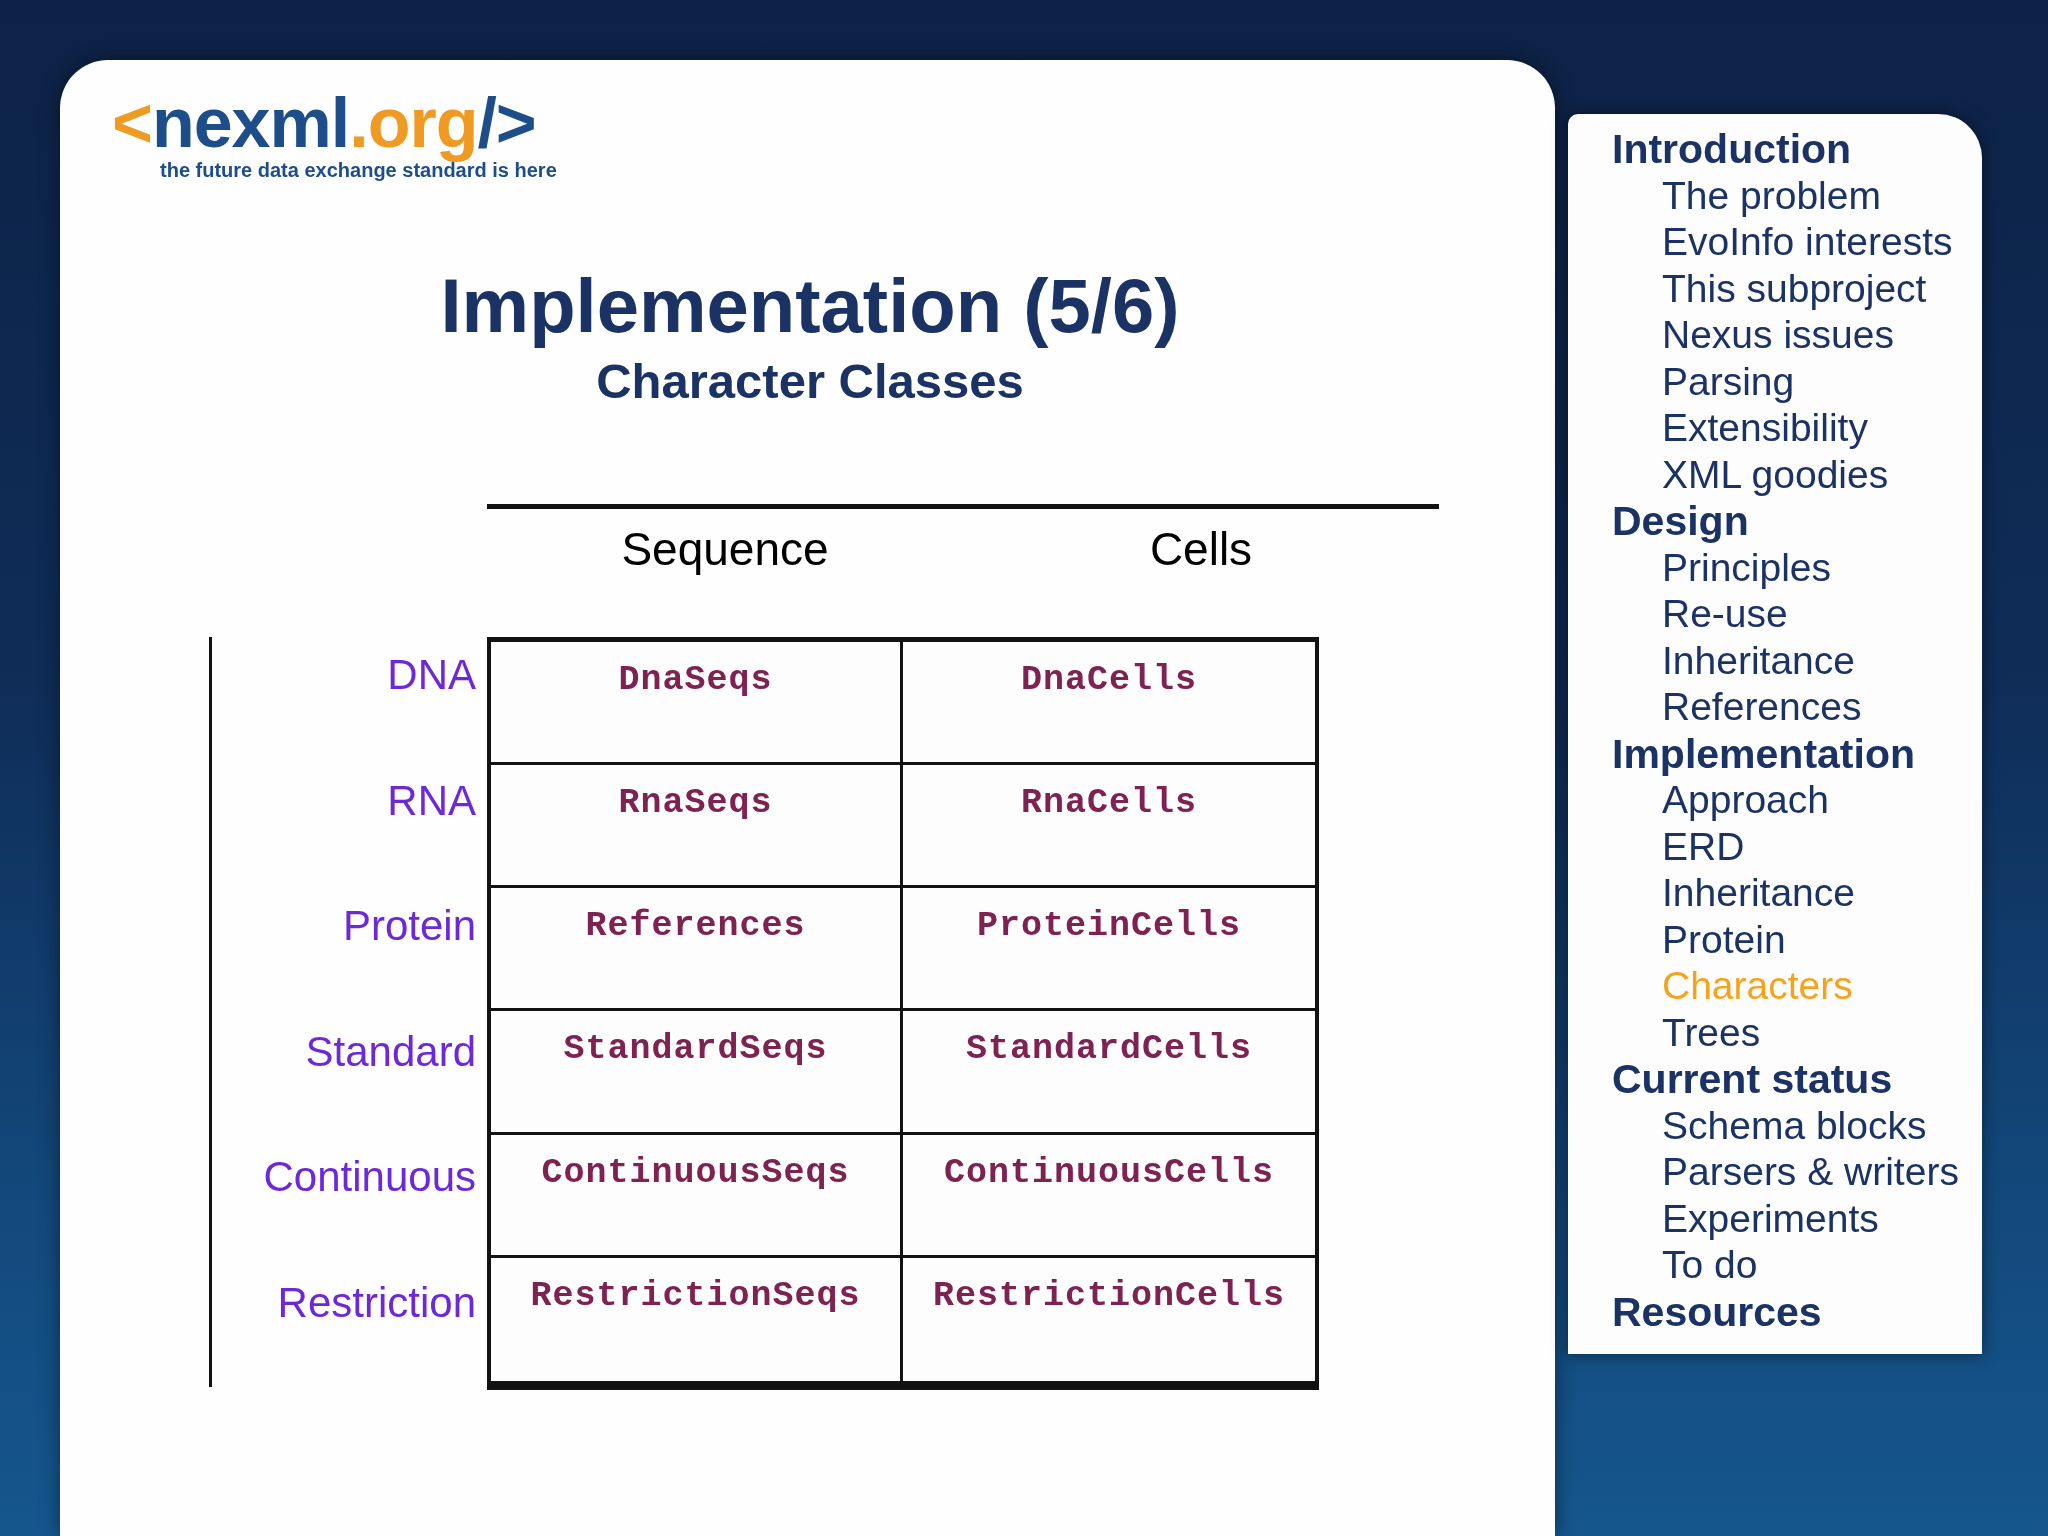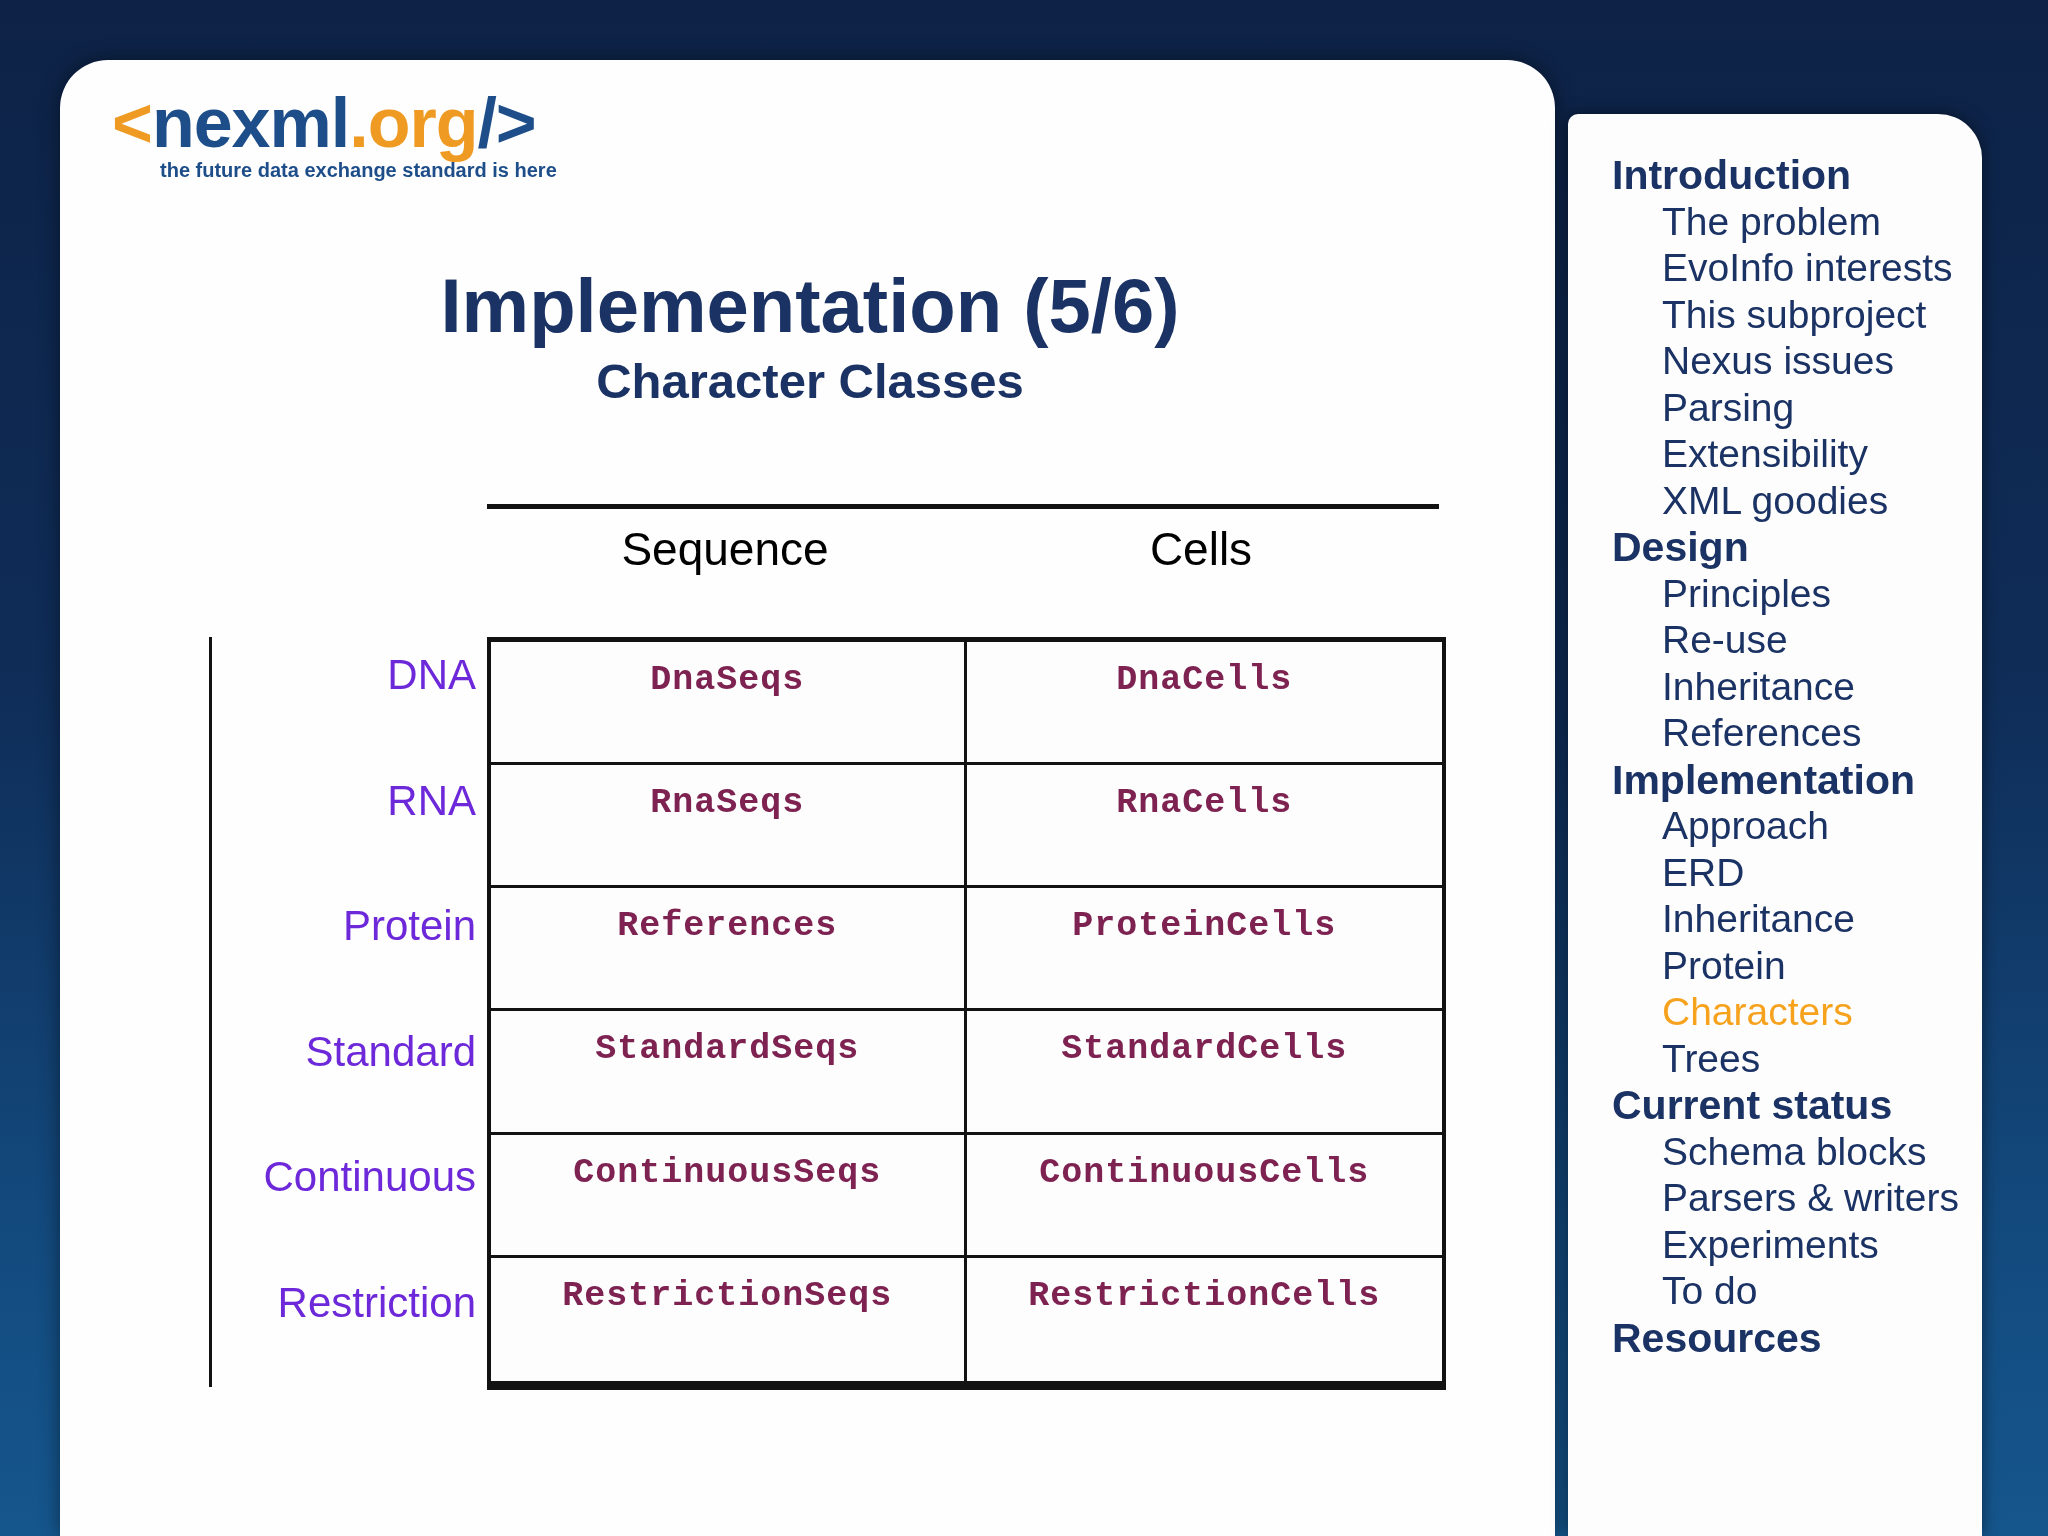--- a/index.html
+++ b/index.html
@@ -34,39 +34,39 @@
   .col-head.c0{left:427px;}
   .col-head.c1{left:903px;}
   
   .row-label-line{position:absolute;left:149px;top:577px;width:3px;height:750px;background:#121212;}
   .row-labels{position:absolute;left:152px;top:577px;width:270px;height:753px;
     display:flex;flex-direction:column;}
   .row-labels .rl{flex:1;text-align:right;padding:14px 6px 0 0;
     font-size:42px;color:#6d28d9;box-sizing:border-box;}
   
   .matrix{
-    position:absolute;left:427px;top:577px;width:959px;height:753px;box-sizing:border-box;
+    position:absolute;left:427px;top:577px;width:832px;height:753px;box-sizing:border-box;
     border:4px solid #121212;border-top-width:5px;border-bottom-width:9px;
     display:grid;grid-template-columns:1fr 1fr;grid-auto-rows:1fr;
     background:#fdfdfd;
   }
   .matrix .cell{
     border-right:3px solid #121212;border-bottom:3px solid #121212;
     display:flex;justify-content:center;align-items:flex-start;padding-top:18px;
     font-family:"Liberation Mono",monospace;font-weight:bold;font-size:35px;color:#7d2251;
     letter-spacing:1px;
   }
   .matrix .cell.last-col{border-right:none;}
   .matrix .cell.last-row{border-bottom:none;}
   
   .sidebar-card{
-    position:absolute;left:1568px;top:114px;width:414px;height:1422px;
+    position:absolute;left:1568px;top:114px;width:414px;height:1240px;
     background:#fdfdfd;border-radius:10px 44px 0 0;
     box-shadow:0 0 16px rgba(0,0,0,.5);
-    box-sizing:border-box;padding-top:38px;
+    box-sizing:border-box;padding-top:12px;
   }
   .nav-list{list-style:none;margin:0;padding:0;}
   .nav-list li{line-height:46.5px;white-space:nowrap;}
   .nav-section{font-size:41px;font-weight:bold;color:#1b3264;padding-left:44px;cursor:pointer;}
   .nav-item{font-size:39px;color:#1b3264;padding-left:94px;cursor:pointer;}
   .nav-item.active{color:#f6a21d;}
 </style>
 </head>
 <body>
 

